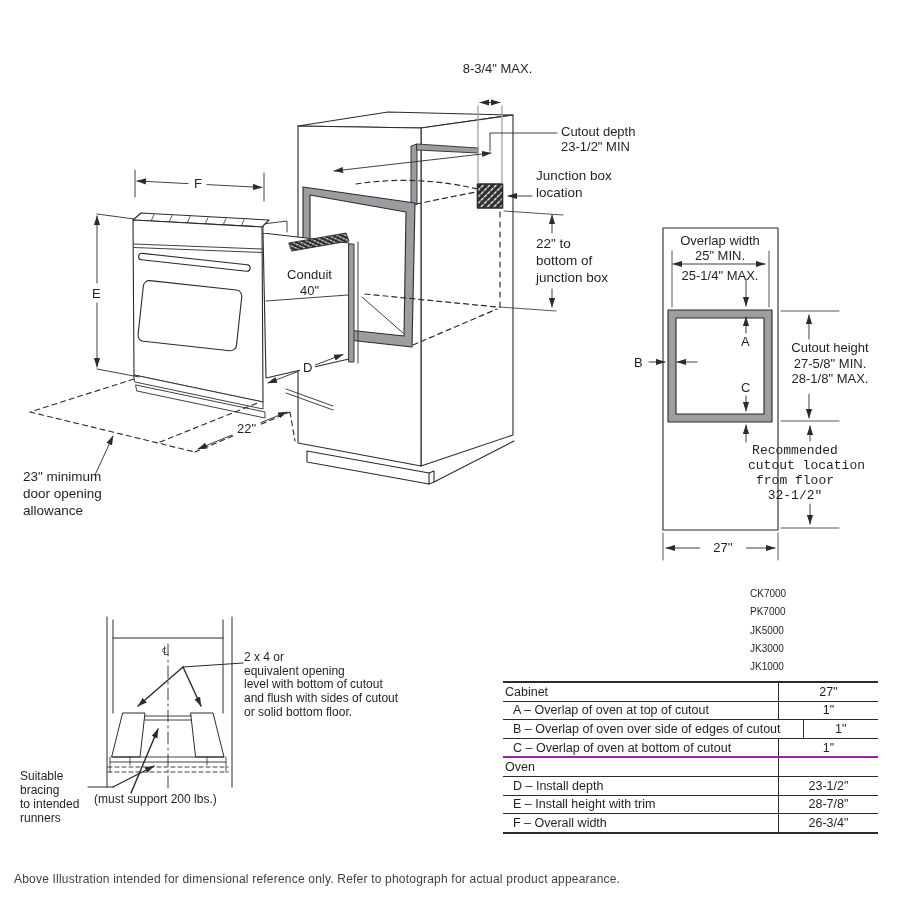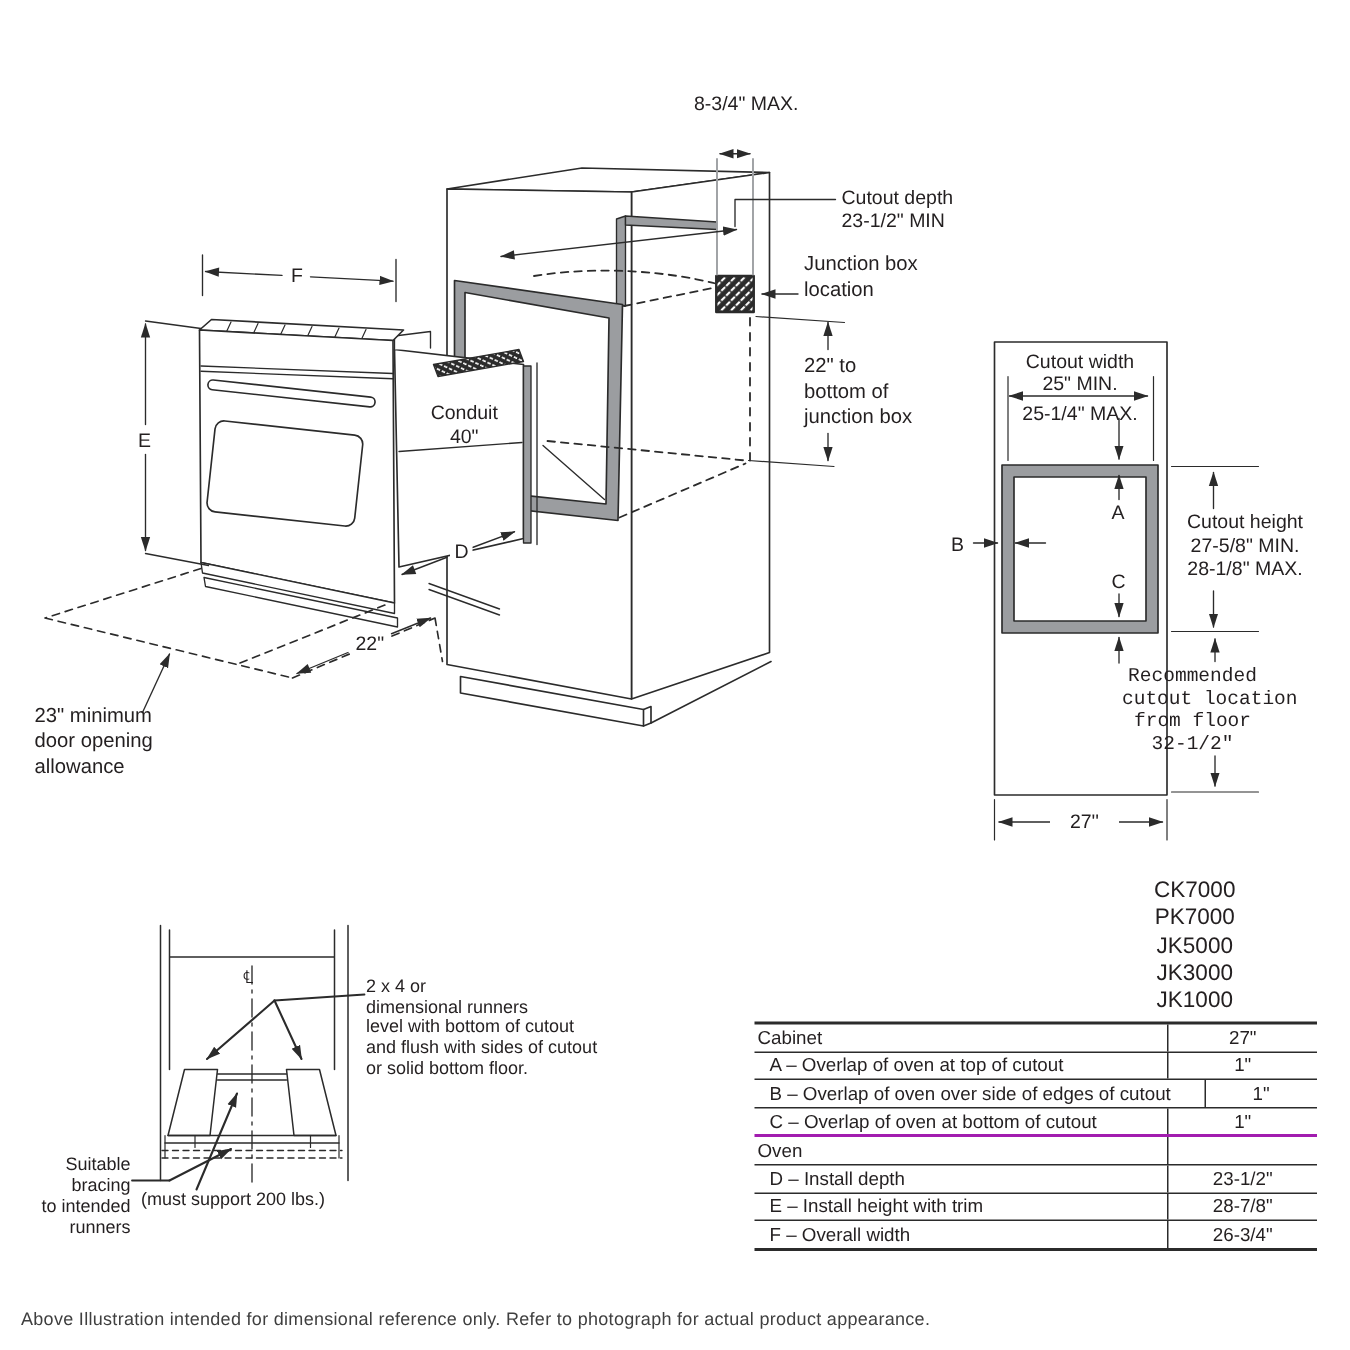--- a/index.html
+++ b/index.html
@@ -1,27 +1,27 @@
 <!DOCTYPE html>
 <html><head>
 <meta charset="utf-8">
 <style>
   html,body{margin:0;padding:0;background:#fff;}
   .page{position:relative;width:900px;height:900px;background:#fff;
         font-family:"Liberation Sans",sans-serif;color:#231f20;overflow:hidden;}
   svg.art{position:absolute;left:0;top:0;width:900px;height:900px;}
   .lbl{position:absolute;font-size:13px;line-height:15px;white-space:nowrap;}
   .c{text-align:center;}
-  .r{text-align:right;}
+  .r{}
   .wbg{background:#fff;padding:0 3px;}
   .big{font-size:13.5px;line-height:17px;}
   .md{font-size:13.5px;line-height:16.5px;}
   .sm{font-size:12px;line-height:13.7px;}
-  .models{position:absolute;left:750px;top:585px;width:93px;text-align:center;
-          font-size:15px;line-height:18.3px;}
+  .models{position:absolute;left:750px;top:585px;width:93px;text-align:left;
+          font-size:10px;line-height:18.3px;}
   .tbl{position:absolute;left:503px;top:681px;width:375px;
        border-top:2px solid #2b2b2b;border-bottom:2px solid #2b2b2b;font-size:12.5px;}
   .trow{display:flex;align-items:center;height:17.6px;border-top:1px solid #2b2b2b;gap:22px;}
   .trow:first-child{border-top:none;}
   .trow.heavy{border-top:2px solid #a21caf;}
   .tlabel{flex:1;padding-left:2px;white-space:nowrap;}
   .trow.ind .tlabel{padding-left:10px;}
   .tvalue{width:99px;align-self:stretch;display:flex;align-items:center;
           justify-content:center;border-left:1px solid #2b2b2b;}
   .disclaimer{position:absolute;left:14px;top:872px;width:878px;font-size:12px;
@@ -193,21 +193,21 @@
 <div class="lbl wbg" style="left:89px;top:286px;">E</div>
 <div class="lbl wbg" style="left:300px;top:360px;">D</div>
 <div class="lbl wbg" style="left:234px;top:421px;">22"</div>
 <div class="lbl big" style="left:23px;top:468px;">
   <div>23" minimum</div>
   <div>door opening</div>
   <div>allowance</div>
 </div>
 
 <div class="lbl c" style="left:664px;top:233px;width:112px;">
-  <div>Cutout width</div>
+  <div>Overlap width</div>
   <div>25" MIN.</div>
 </div>
 <div class="lbl c" style="left:664px;top:268px;width:112px;">25-1/4" MAX.</div>
 <div class="lbl" style="left:741px;top:334px;">A</div>
 <div class="lbl" style="left:634px;top:355px;">B</div>
 <div class="lbl" style="left:741px;top:380px;">C</div>
 <div class="lbl c" style="left:782px;top:340px;width:96px;line-height:15.5px;">
   <div>Cutout height</div>
   <div>27-5/8" MIN.</div>
   <div>28-1/8" MAX.</div>
@@ -216,21 +216,21 @@
   <div>Recommended</div>
   <div>cutout location</div>
   <div>from floor</div>
   <div>32-1/2"</div>
 </div>
 <div class="lbl c wbg" style="left:700px;top:540px;width:40px;">27''</div>
 
 <div class="lbl" style="left:162px;top:644px;font-size:12px;">℄</div>
 <div class="lbl sm" style="left:244px;top:651px;">
   <div>2 x 4 or</div>
-  <div>dimensional runners</div>
+  <div>equivalent opening</div>
   <div>level with bottom of cutout</div>
   <div>and flush with sides of cutout</div>
   <div>or solid bottom floor.</div>
 </div>
 <div class="lbl sm r" style="left:20px;top:769px;width:67px;line-height:14px;">
   <div>Suitable</div>
   <div>bracing</div>
   <div>to intended</div>
   <div>runners</div>
 </div>

